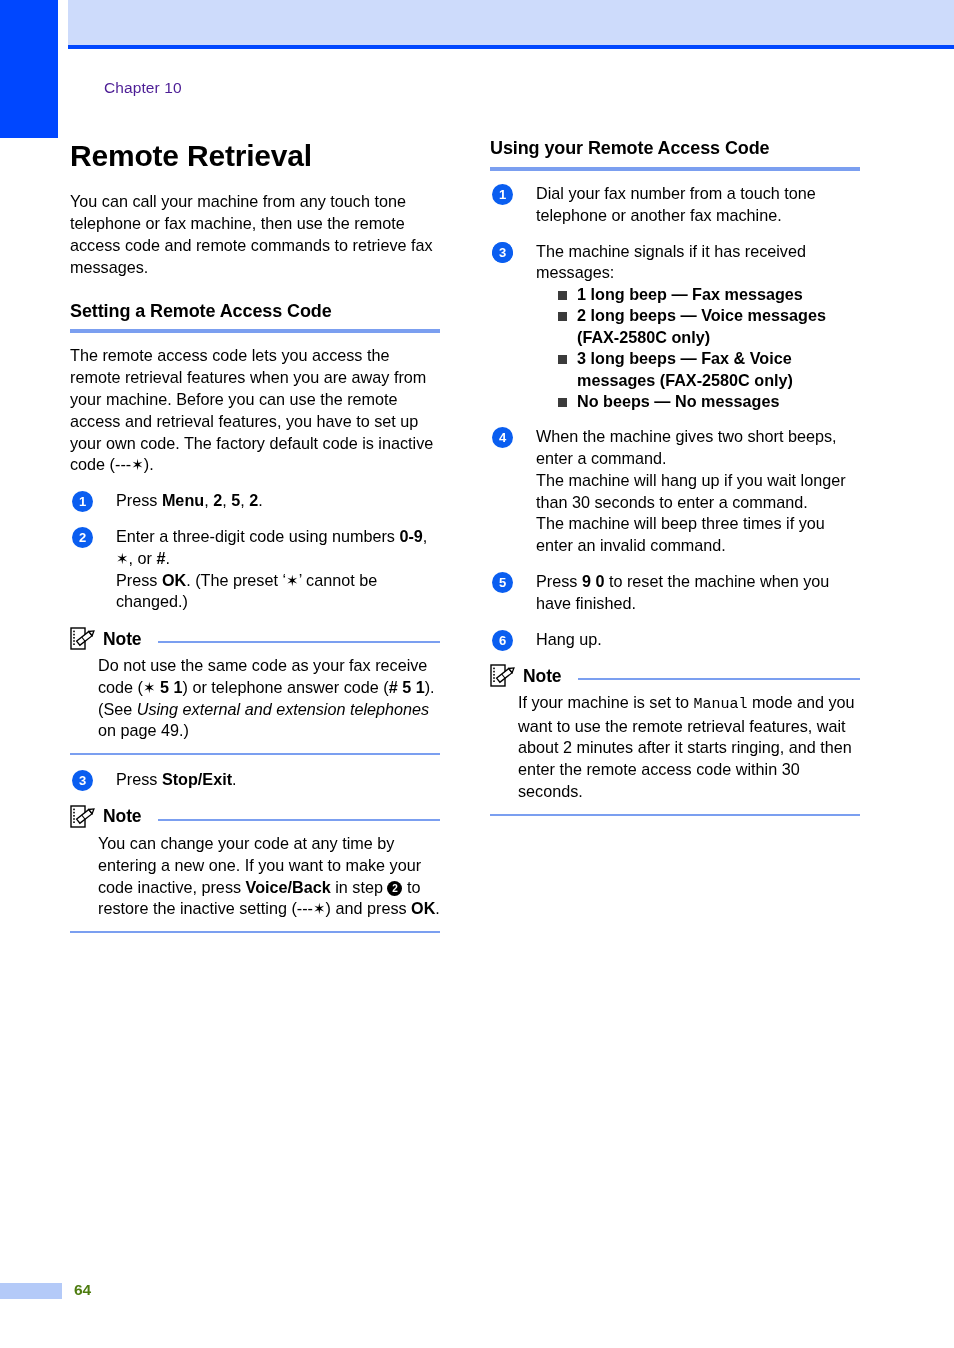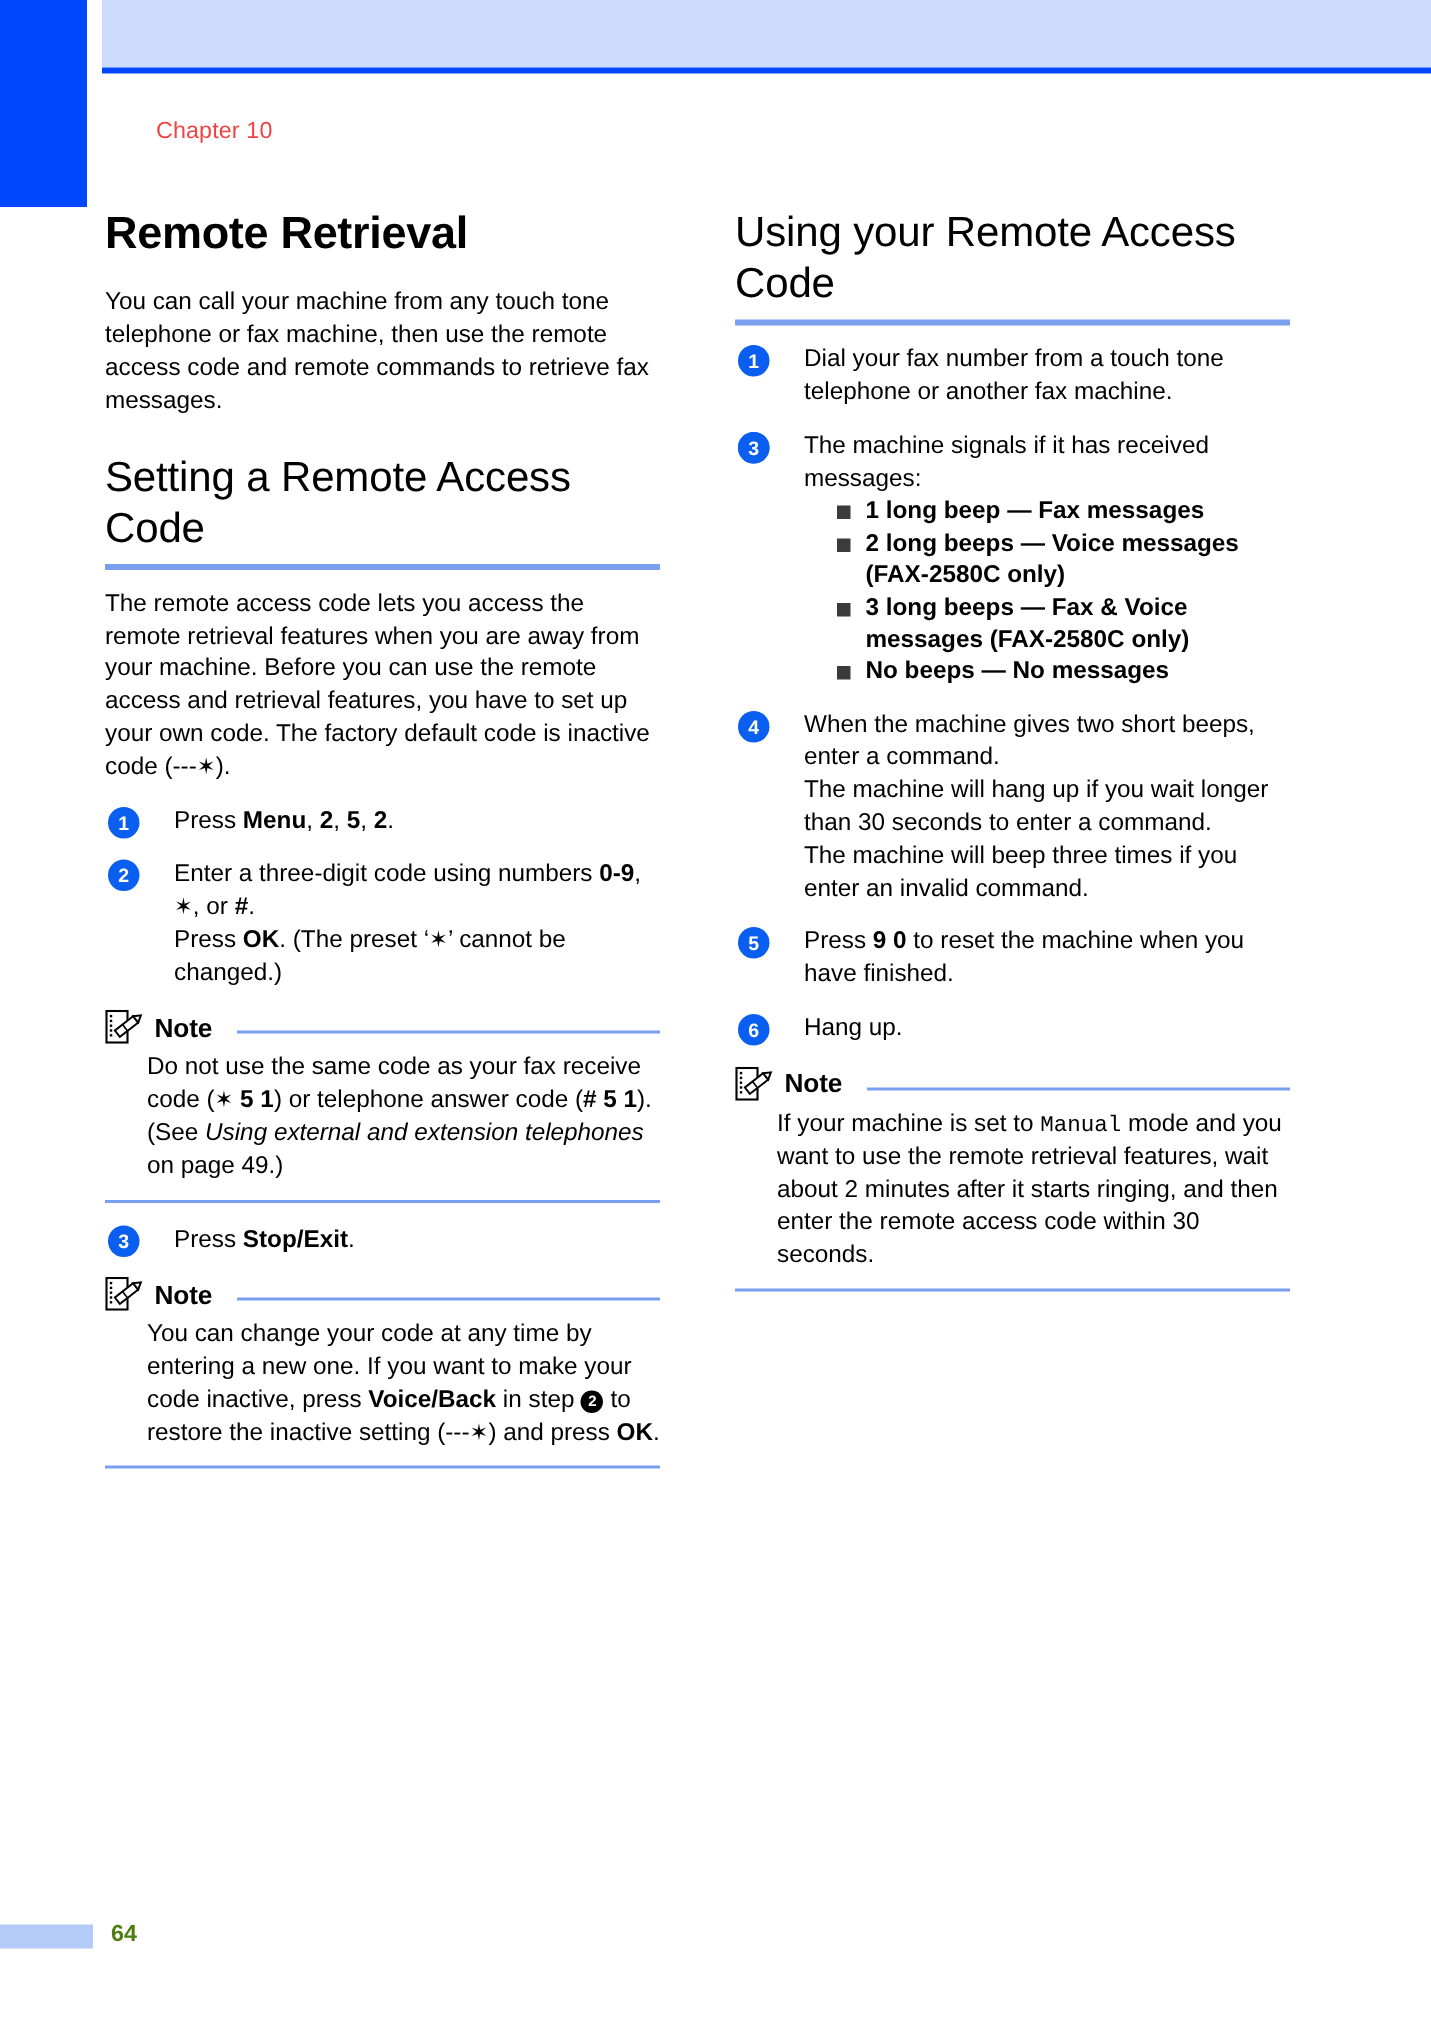--- a/index.html
+++ b/index.html
@@ -39,21 +39,21 @@
     top: 45px;
     width: 886px;
     height: 4px;
     background: #0047ff;
   }
   .chapter-label {
     position: absolute;
     left: 104px;
     top: 79px;
     font-size: 15.5px;
-    color: #ef4444;
+    color: #4c1d95;
     letter-spacing: 0.1px;
   }
 
   .footer-bar {
     position: absolute;
     left: 0;
     top: 1283px;
     width: 62px;
     height: 16px;
     background: #b4caf8;
@@ -78,22 +78,22 @@
 
   
   h1.doc-title {
     font-size: 30px;
     font-weight: bold;
     margin: 0 0 18px 0;
     line-height: 1.18;
     letter-spacing: -0.2px;
   }
   h2.sec-title {
-    font-size: 28px;
-    font-weight: normal;
+    font-size: 18px;
+    font-weight: bold;
     margin: 0;
     line-height: 1.22;
     letter-spacing: -0.1px;
   }
   .heading-rule {
     height: 4px;
     background: #7b9ff0;
     margin: 7px 0 12px 0;
   }
   .sec-block { margin-top: 22px; }

